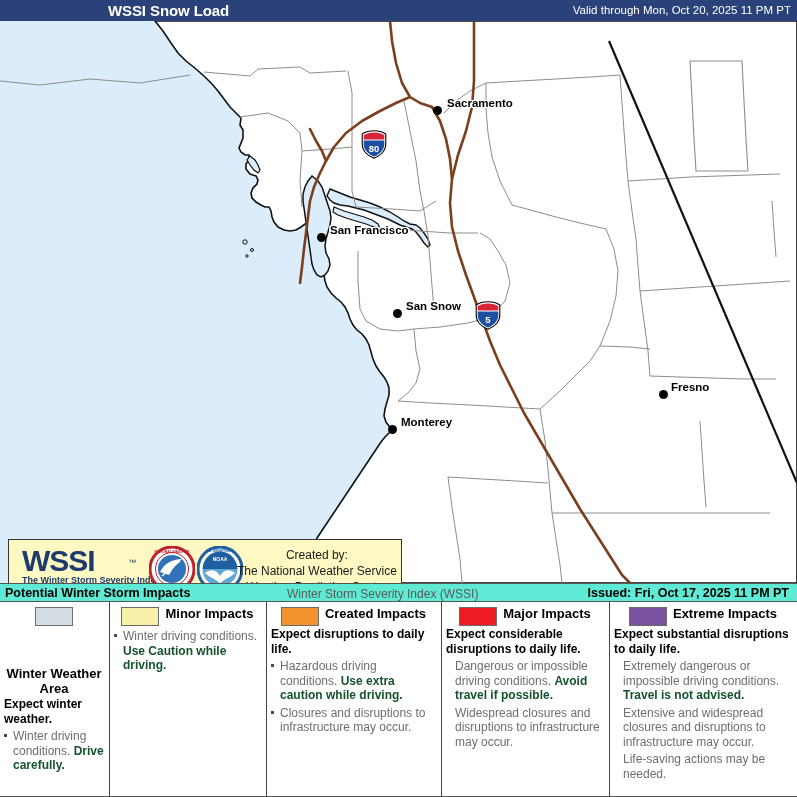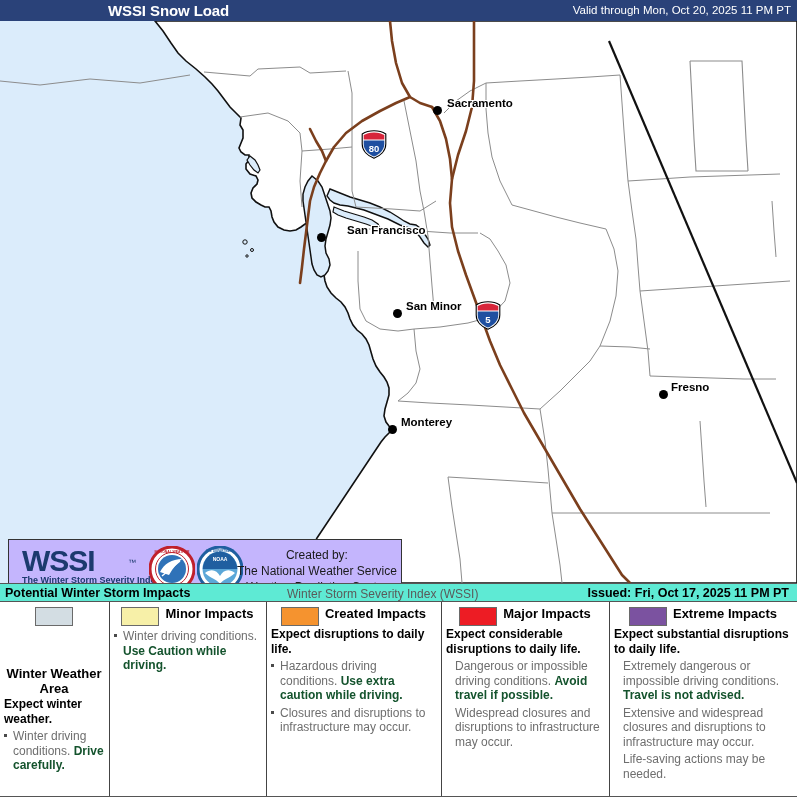--- a/index.html
+++ b/index.html
@@ -75,21 +75,21 @@
     position: absolute;
     width: 26px; height: 29px;
     z-index: 8;
   }
 
   
   #logo-box {
     position: absolute;
     left: 8px; top: 518px;
     width: 392px; height: 62px;
-    background: #c4b5fd;
+    background: #fef9c3;
     border: 1.5px solid #333333;
     z-index: 20;
   }
   #wssi-word {
     position: absolute;
     left: 13px; top: 4px;
     font-size: 30px;
     font-weight: bold;
     color: #1c3a6e;
     letter-spacing: -1px;
@@ -324,24 +324,24 @@
         <path d="M474,0 L474,30 L474,60 L472,86 L466,110 L458,134 L452,158 L450,182 L452,206 L458,230 L466,254 L474,276 L482,298 L490,320 L500,344 L512,368 L524,392 L538,416 L552,440 L566,464 L580,488 L594,510 L608,532 L622,554 L630,562"></path>
         <path d="M432,86 L440,100 L446,118 L450,138 L452,158"></path>
         <path d="M326,140 L322,130 L316,120 L310,108"></path>
       </g>
     </svg>
 
     <div class="city-dot" style="left:433px; top:85px;"></div>
     <div class="city-label" style="left:447px; top:76px;">Sacramento</div>
 
     <div class="city-dot" style="left:317px; top:212px;"></div>
-    <div class="city-label" style="left:330px; top:203px;padding-left:17px;">San Francisco</div>
+    <div class="city-label" style="left:330px; top:203px;">San Francisco</div>
 
     <div class="city-dot" style="left:393px; top:288px;"></div>
-    <div class="city-label" style="left:406px; top:279px;">San Minor</div>
+    <div class="city-label" style="left:406px; top:279px;">San Snow</div>
 
     <div class="city-dot" style="left:388px; top:404px;"></div>
     <div class="city-label" style="left:401px; top:395px;">Monterey</div>
 
     <div class="city-dot" style="left:659px; top:369px;"></div>
     <div class="city-label" style="left:671px; top:360px;">Fresno</div>
 
     <div class="shield" style="left:361px; top:109px;">
       <svg viewBox="0 0 26 29" width="26" height="29">
         <path d="M13,0.8 C8,0.8 3.5,2.5 1.2,4 L1.2,14 C1.2,21 7,26 13,28.3 C19,26 24.8,21 24.8,14 L24.8,4 C22.5,2.5 18,0.8 13,0.8 Z" fill="#ffffff" stroke="#000000" stroke-width="1.1"></path>

